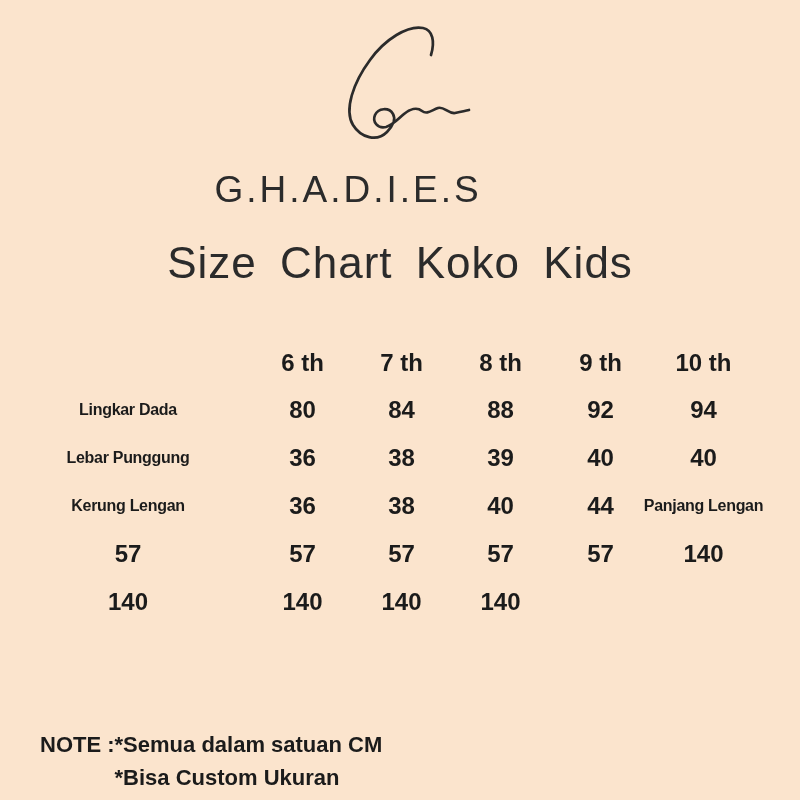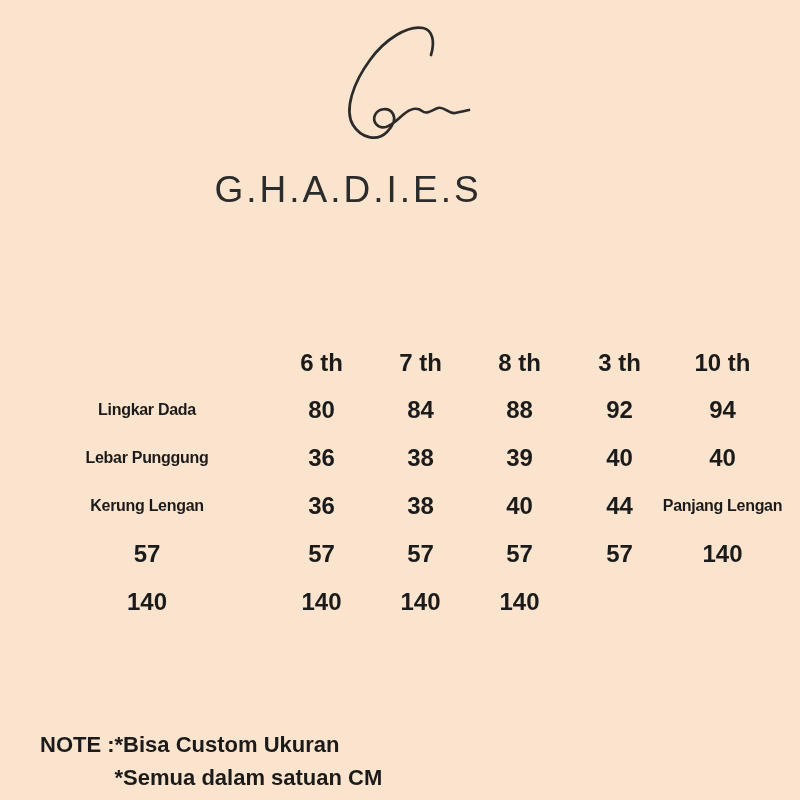--- a/index.html
+++ b/index.html
@@ -52,21 +52,21 @@
     text-align: center;
     font-size: 44px;
     line-height: 46px;
     letter-spacing: 1px;
     word-spacing: 10px;
     font-weight: 400;
     color: var(--ink, #2b2b2b);
   }
   .size-table {
     position: absolute;
-    left: 22px;
+    left: 3px;
     top: 338px;
     display: grid;
     grid-template-columns: 250px 99px 99px 99px 101px 105px;
     grid-auto-rows: 48px;
   }
   .size-table .hrow {
     height: 50px;
   }
   .cell {
     display: flex;
@@ -109,28 +109,29 @@
              C 42,100 48,107 56,105
              C 63,103 68,97 74,92
              C 80,87 87,85 92,89
              C 97,93 102,88 108,86
              C 114,84 118,92 125,91
              C 130,90 135,89 139,88"></path>
   </svg>
 
   <div class="brand">G.H.A.D.I.E.S</div>
 
+  <div class="title">Size Chart Koko Kids</div>
 
   <div class="size-table">
 
     <div class="cell hrow"></div>
     <div class="cell hrow">6 th</div>
     <div class="cell hrow">7 th</div>
     <div class="cell hrow">8 th</div>
-    <div class="cell hrow">3 th</div>
+    <div class="cell hrow">9 th</div>
     <div class="cell hrow">10 th</div>
 
     <div class="cell label">Lingkar Dada</div>
     <div class="cell">80</div>
     <div class="cell">84</div>
     <div class="cell">88</div>
     <div class="cell">92</div>
     <div class="cell">94</div>
 
     <div class="cell label">Lebar Punggung</div>
@@ -156,18 +157,18 @@
     <div class="cell">140</div>
     <div class="cell">140</div>
     <div class="cell">140</div>
     <div class="cell">140</div>
     <div class="cell">140</div>
   </div>
 
   <div class="note">
     <div>NOTE :</div>
     <div class="lines">
+      <div>*Semua dalam satuan CM</div>
       <div>*Bisa Custom Ukuran</div>
-      <div>*Semua dalam satuan CM</div>
     </div>
   </div>
 
 </div>
 
 </body></html>

